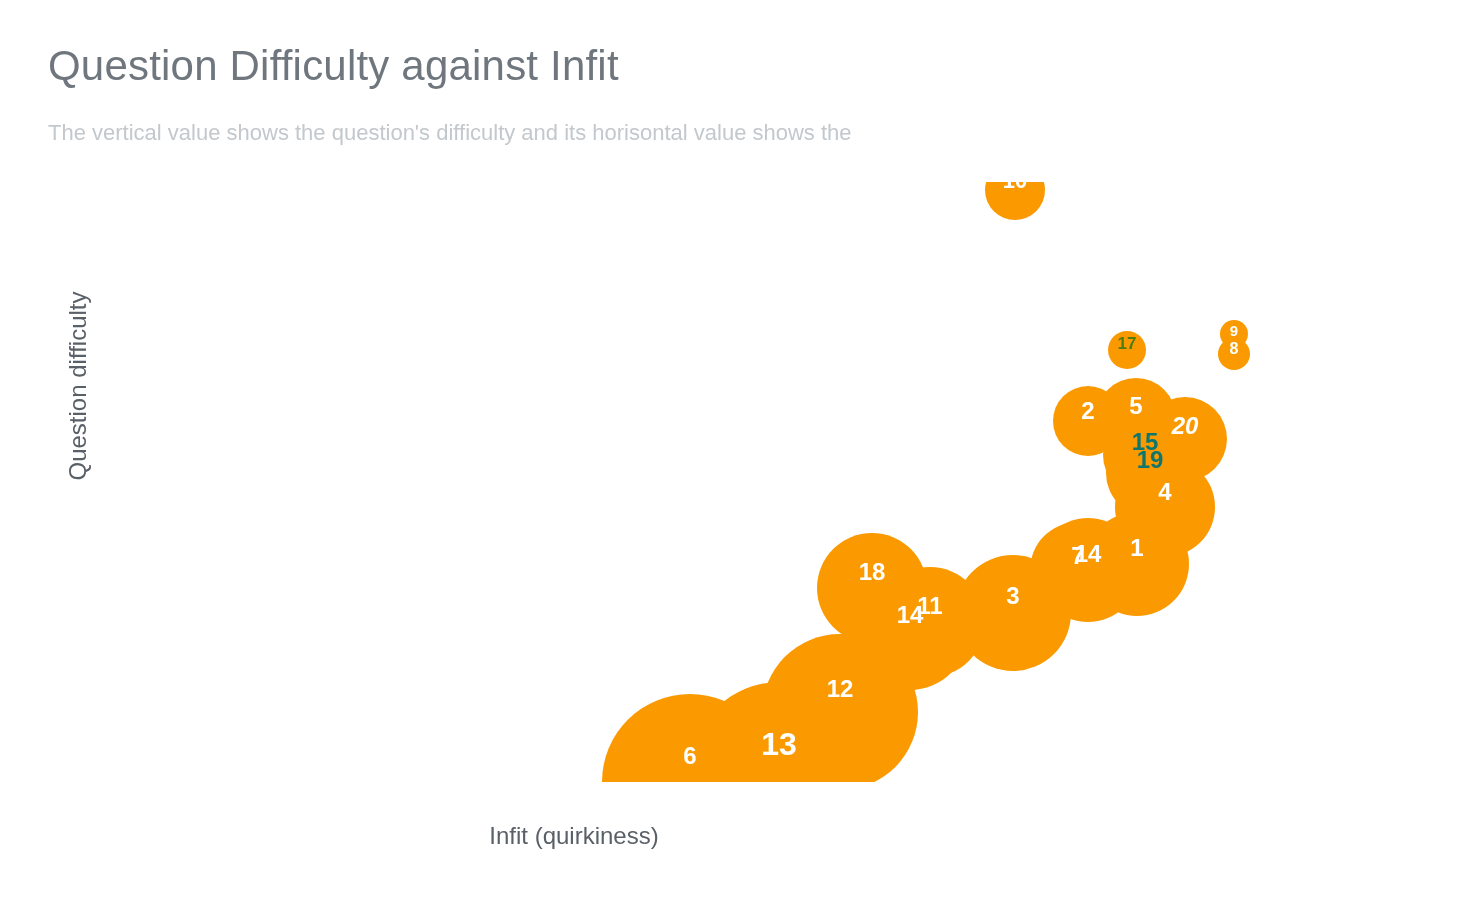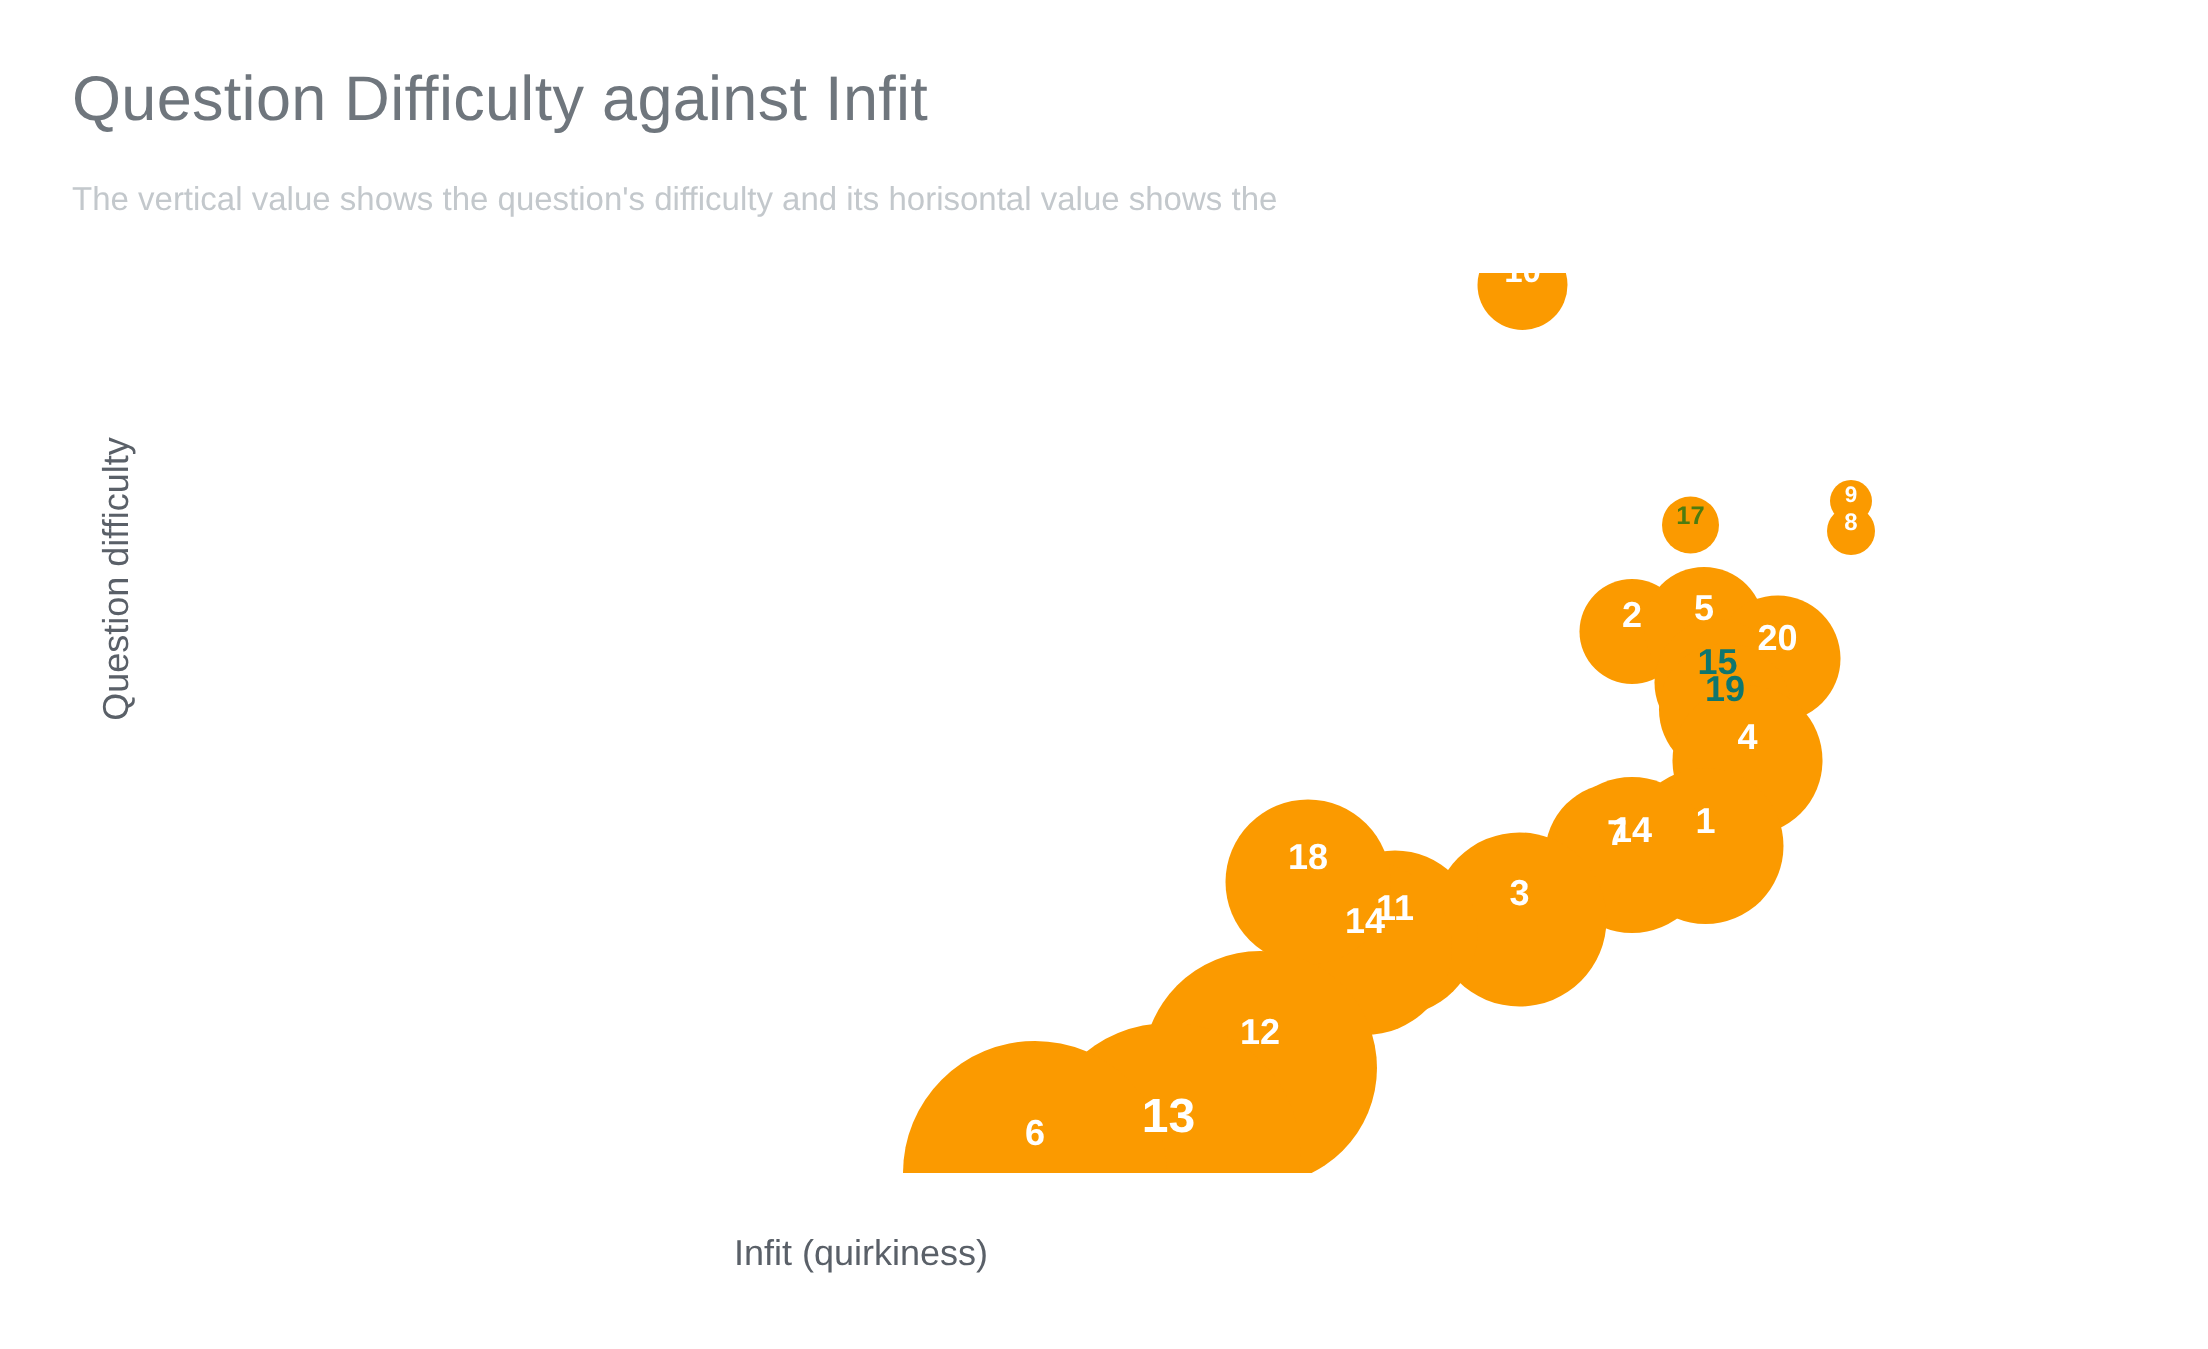--- a/index.html
+++ b/index.html
@@ -131,21 +131,21 @@
       <div class="bubble" style="left: 707px; top: 351px; width: 110px; height: 110px; background: rgb(251, 154, 0);"></div>
       <div class="bubble" style="left: 652px; top: 452px; width: 156px; height: 156px; background: rgb(251, 154, 0);"></div>
       <div class="bubble" style="left: 581px; top: 500px; width: 176px; height: 176px; background: rgb(251, 154, 0);"></div>
       <div class="bubble" style="left: 492px; top: 512px; width: 176px; height: 176px; background: rgb(251, 154, 0);"></div>
       <div class="bubble-label" style="font-size: 22px; color: rgb(255, 255, 255); left: 905px; top: -1px;">10</div>
       <div class="bubble-label" style="font-size: 17px; color: #4d7c0f; left: 1017px; top: 162.3px;">17</div>
       <div class="bubble-label" style="font-size: 15px; color: rgb(255, 255, 255); left: 1124px; top: 147.8px;">9</div>
       <div class="bubble-label" style="font-size: 16px; color: rgb(255, 255, 255); left: 1124px; top: 167.2px;">8</div>
       <div class="bubble-label" style="font-size: 24px; color: rgb(255, 255, 255); left: 978px; top: 228.5px;">2</div>
       <div class="bubble-label" style="font-size: 24px; color: rgb(255, 255, 255); left: 1026px; top: 224px;">5</div>
-      <div class="bubble-label" style="font-size: 24px; color: rgb(255, 255, 255); left: 1075px; top: 244.4px;">20</div>
+      <div class="bubble-label" style="font-size: 24px; color: rgb(255, 255, 255); left: 1075px; top: 244.4px; font-style: italic;">20</div>
       <div class="bubble-label" style="font-size: 24px; color: #0f766e; left: 1035px; top: 260.4px;">15</div>
       <div class="bubble-label" style="font-size: 24px; color: #0f766e; left: 1040px; top: 277.8px;">19</div>
       <div class="bubble-label" style="font-size: 24px; color: rgb(255, 255, 255); left: 1055px; top: 310px;">4</div>
       <div class="bubble-label" style="font-size: 24px; color: rgb(255, 255, 255); left: 1027px; top: 366.4px;">1</div>
       <div class="bubble-label" style="font-size: 24px; color: rgb(255, 255, 255); left: 968px; top: 373.6px;">7</div>
       <div class="bubble-label" style="font-size: 24px; color: rgb(255, 255, 255); left: 978px; top: 372.4px;">14</div>
       <div class="bubble-label" style="font-size: 24px; color: rgb(255, 255, 255); left: 903px; top: 413.6px;">3</div>
       <div class="bubble-label" style="font-size: 24px; color: rgb(255, 255, 255); left: 820px; top: 423.5px;">11</div>
       <div class="bubble-label" style="font-size: 24px; color: rgb(255, 255, 255); left: 800px; top: 432.6px;">14</div>
       <div class="bubble-label" style="font-size: 24px; color: rgb(255, 255, 255); left: 762px; top: 389.5px;">18</div>

